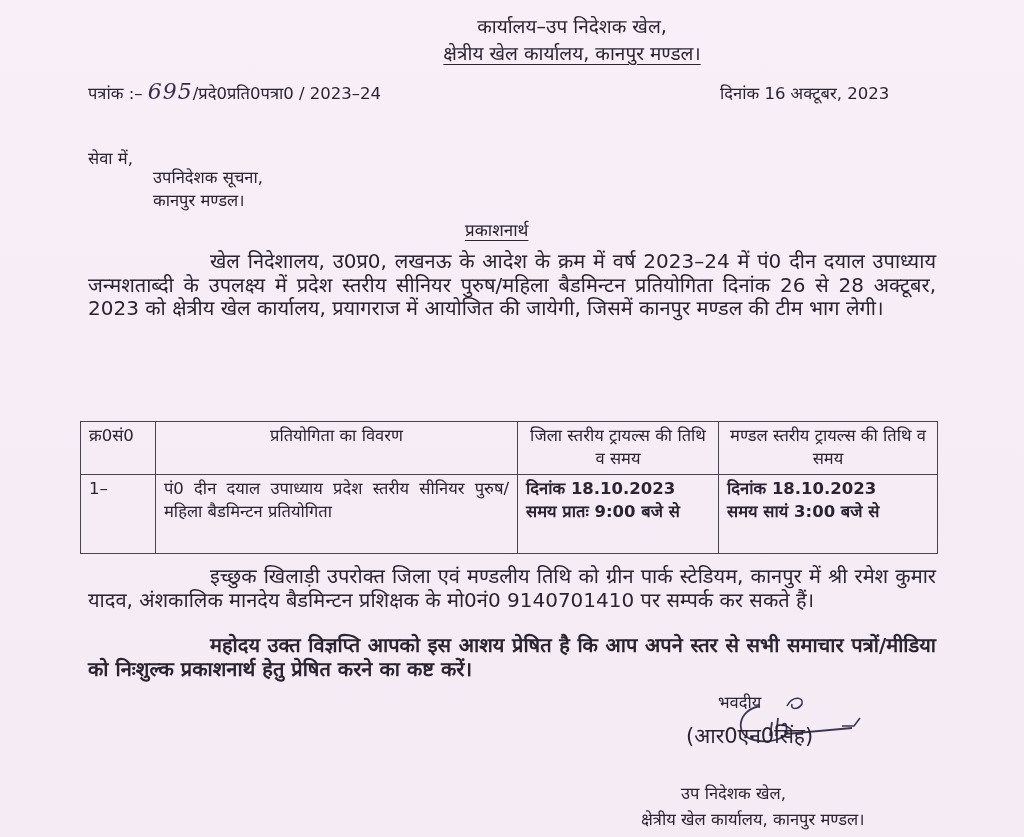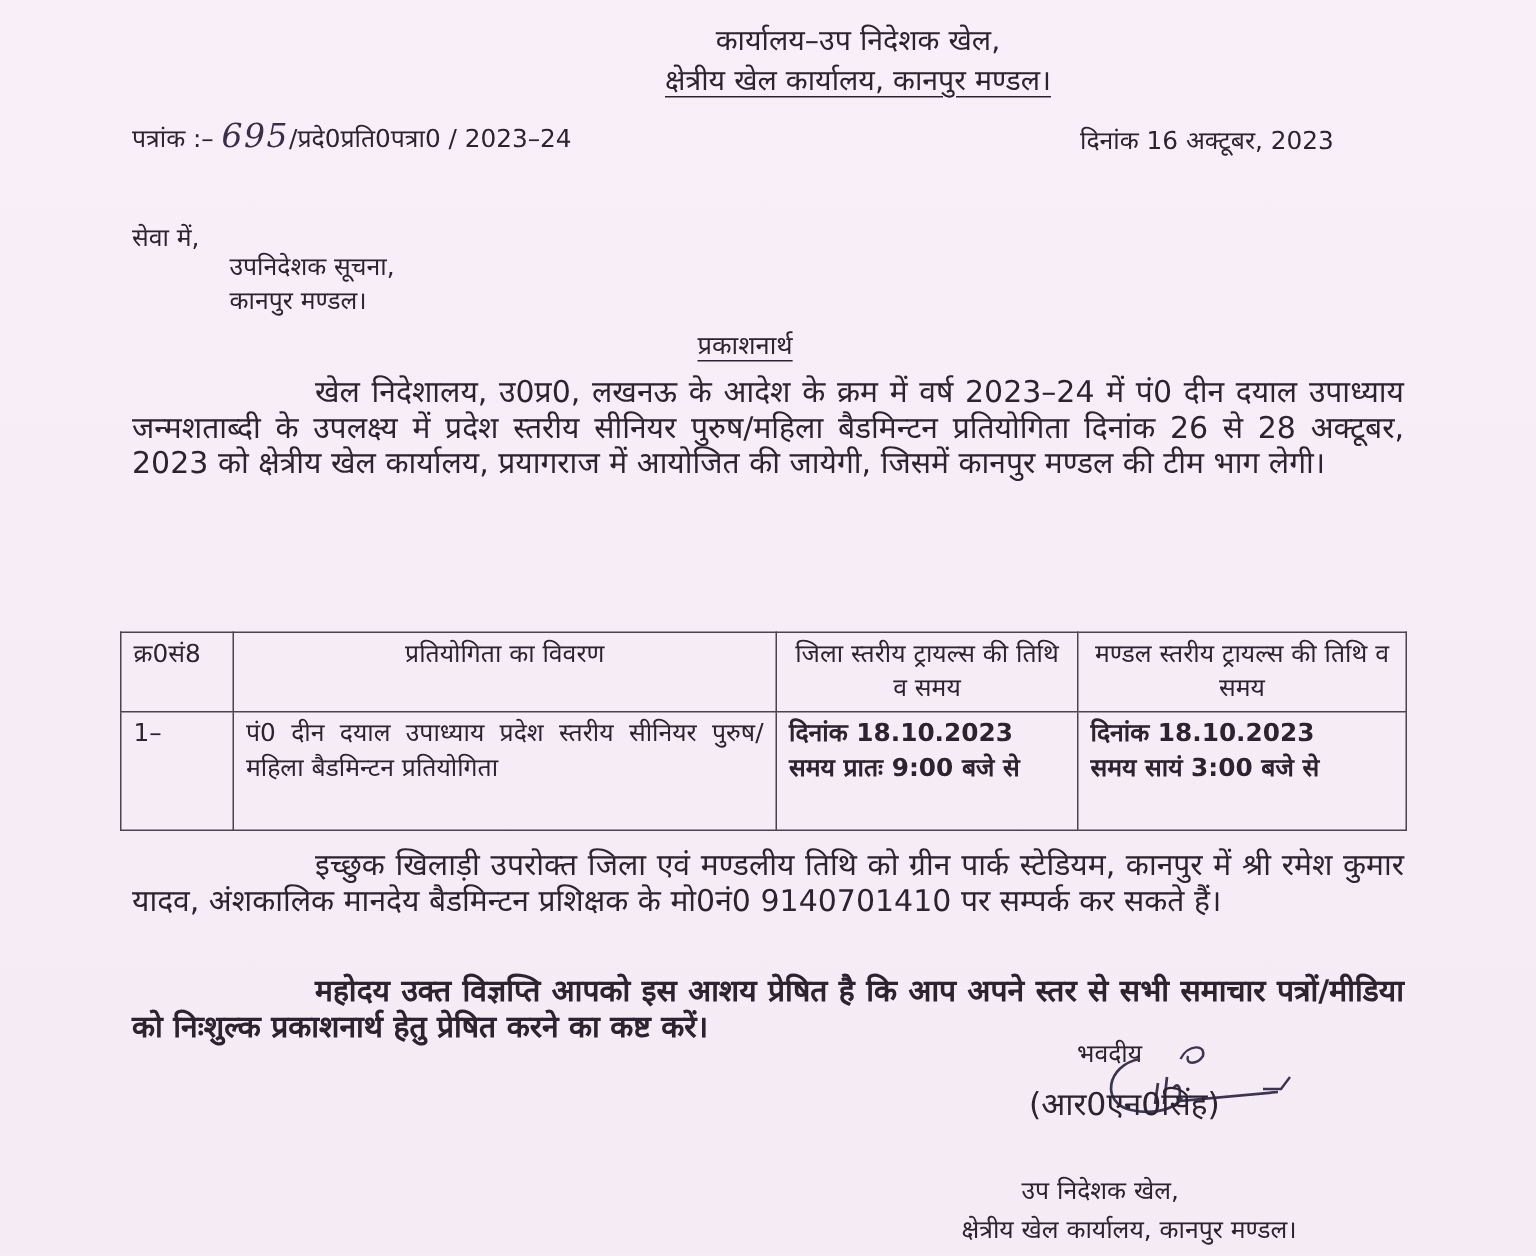--- a/index.html
+++ b/index.html
@@ -26,21 +26,21 @@
     .pubtitle { left: 465px; top: 218px; font-size: 17px; text-decoration: underline; text-underline-offset: 4px; }
     .para {
       position: absolute; left: 88px; width: 848px;
       font-size: 20px; line-height: 23.5px; text-align: justify;
       text-align-last: left;
     }
     .para .indent { display: inline-block; width: 122px; }
     .p1 { top: 250px; }
     .p2 { top: 362px; }
     .p3 { top: 565px; }
-    .p4 { top: 634px; font-weight: bold; margin-top: 15px; }
+    .p4 { top: 634px; font-weight: bold; }
     table.sched {
       position: absolute; left: 80px; top: 421px; width: 858px; height: 133px;
       border-collapse: collapse; font-size: 16.5px; line-height: 23px;
     }
     table.sched td, table.sched th {
       border: 1.5px solid #4a4350; vertical-align: top; padding: 2px 8px;
       font-weight: normal;
     }
     table.sched th { text-align: center; height: 48px; }
     table.sched th.c1 { text-align: left; width: 58px; }
@@ -70,21 +70,21 @@
   <div class="abs t17 to1">उपनिदेशक सूचना,</div>
   <div class="abs t17 to2">कानपुर मण्डल।</div>
 
   <div class="abs pubtitle">प्रकाशनार्थ</div>
 
   <div class="para p1"><span class="indent"></span><span>खेल निदेशालय, उ0प्र0, लखनऊ के आदेश के क्रम में वर्ष 2023–24 में पं0 दीन दयाल उपाध्याय जन्मशताब्दी के उपलक्ष्य में प्रदेश स्तरीय सीनियर पुरुष/महिला बैडमिन्टन प्रतियोगिता दिनांक 26 से 28 अक्टूबर, 2023 को क्षेत्रीय खेल कार्यालय, प्रयागराज में आयोजित की जायेगी, जिसमें कानपुर मण्डल की टीम भाग लेगी।</span></div>
 
   <table class="sched">
     <tbody>
         <tr>
-      <th class="c1" style="width:58px">क्र0सं8</th>
+      <th class="c1" style="width:58px">क्र0सं0</th>
       <th style="width:345px">प्रतियोगिता का विवरण</th>
       <th style="width:184px">जिला स्तरीय ट्रायल्स की तिथि व समय</th>
       <th>मण्डल स्तरीय ट्रायल्स की तिथि व समय</th>
     </tr>
     <tr>
       <td>1–</td>
       <td class="c2">पं0 दीन दयाल उपाध्याय प्रदेश स्तरीय सीनियर पुरुष/महिला बैडमिन्टन प्रतियोगिता</td>
       <td class="bold">
         <div>दिनांक 18.10.2023</div>
         <div>समय प्रातः 9:00 बजे से</div>

